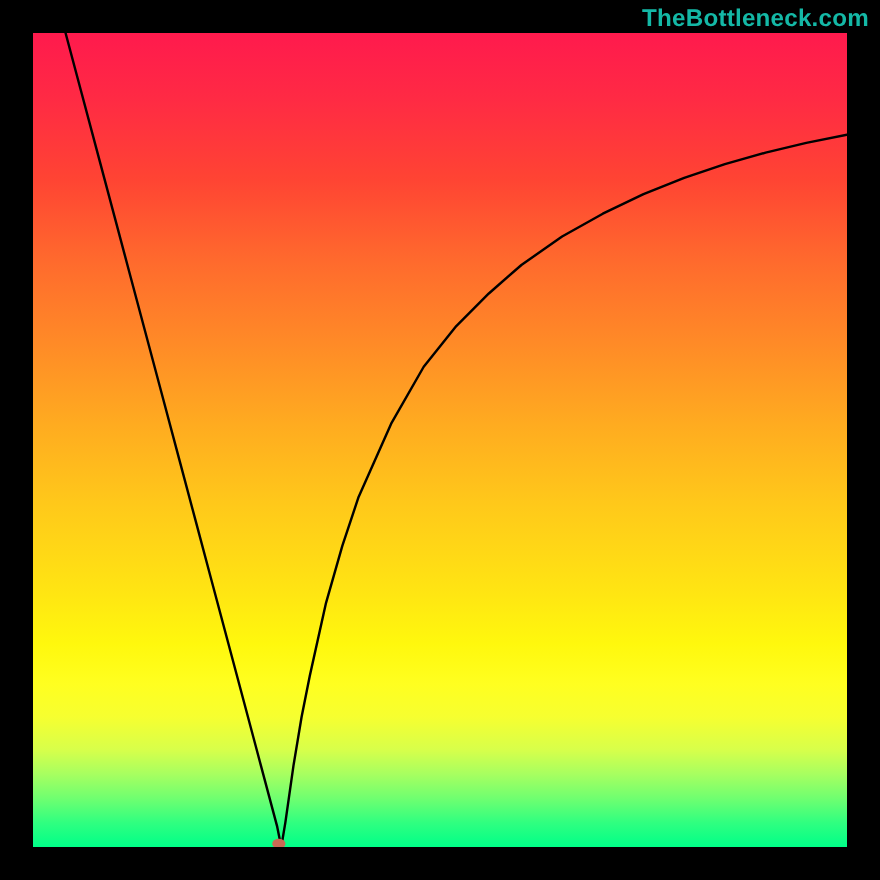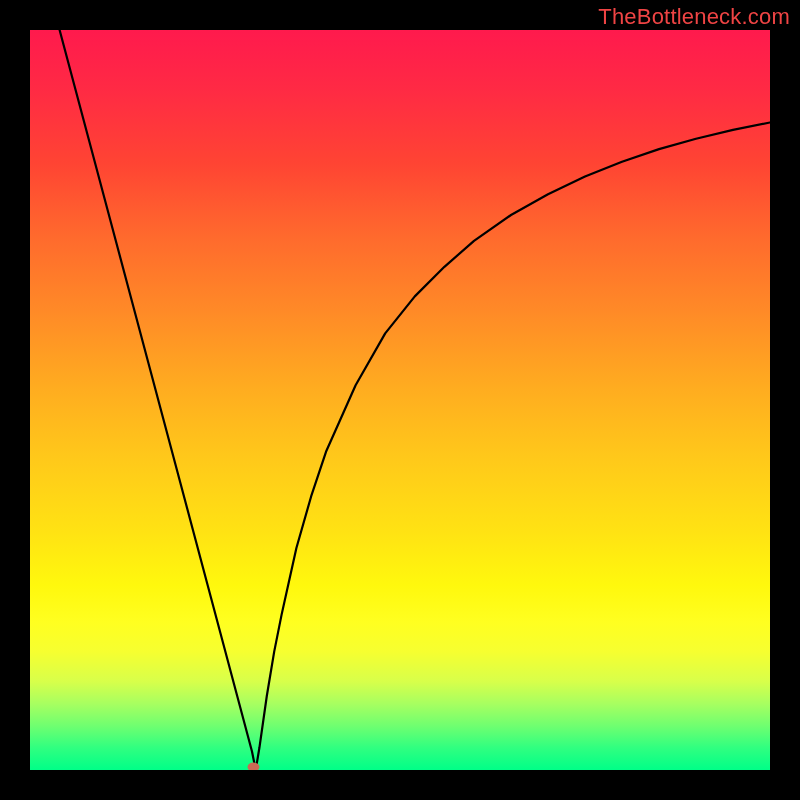--- a/index.html
+++ b/index.html
@@ -45,23 +45,23 @@
   .plot-area svg {
     position: absolute;
     inset: 0;
     width: 100%;
     height: 100%;
   }
   .watermark {
     position: absolute;
     top: 4px;
     right: 10px;
-    color: #ef4444;
+    color: #14b8a6;
     font-size: 22px;
-    font-weight: 400;
+    font-weight: 700;
     letter-spacing: 0.2px;
     user-select: none;
   }
 </style>
 </head>
 <body>
 
 <div class="frame">
 
   <div class="watermark">TheBottleneck.com</div>

